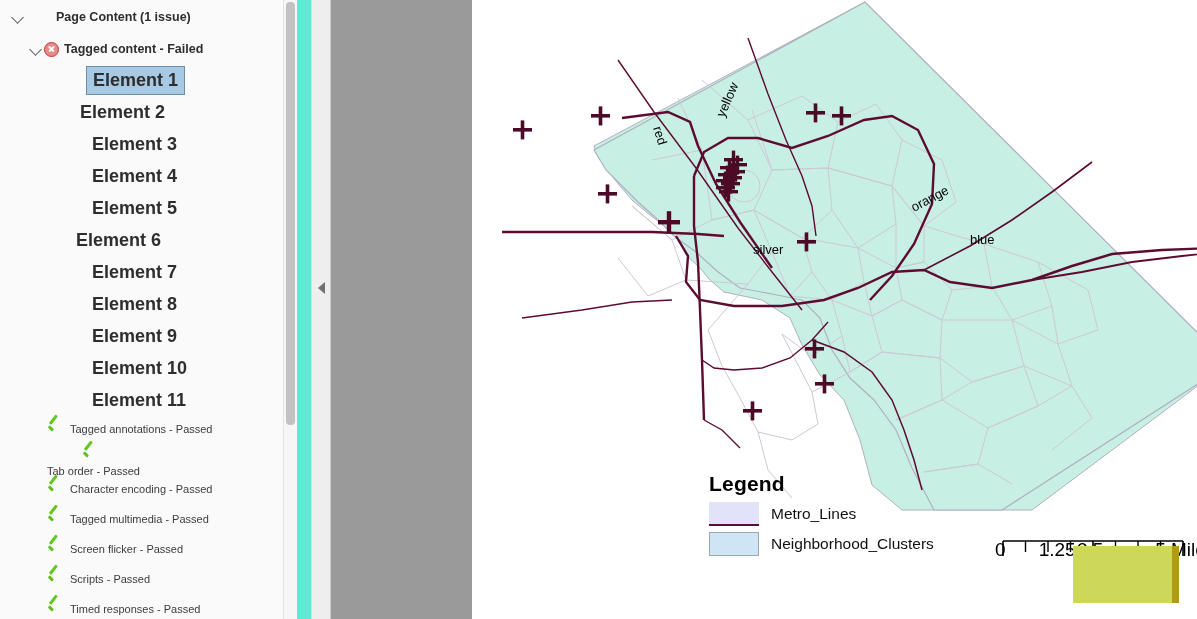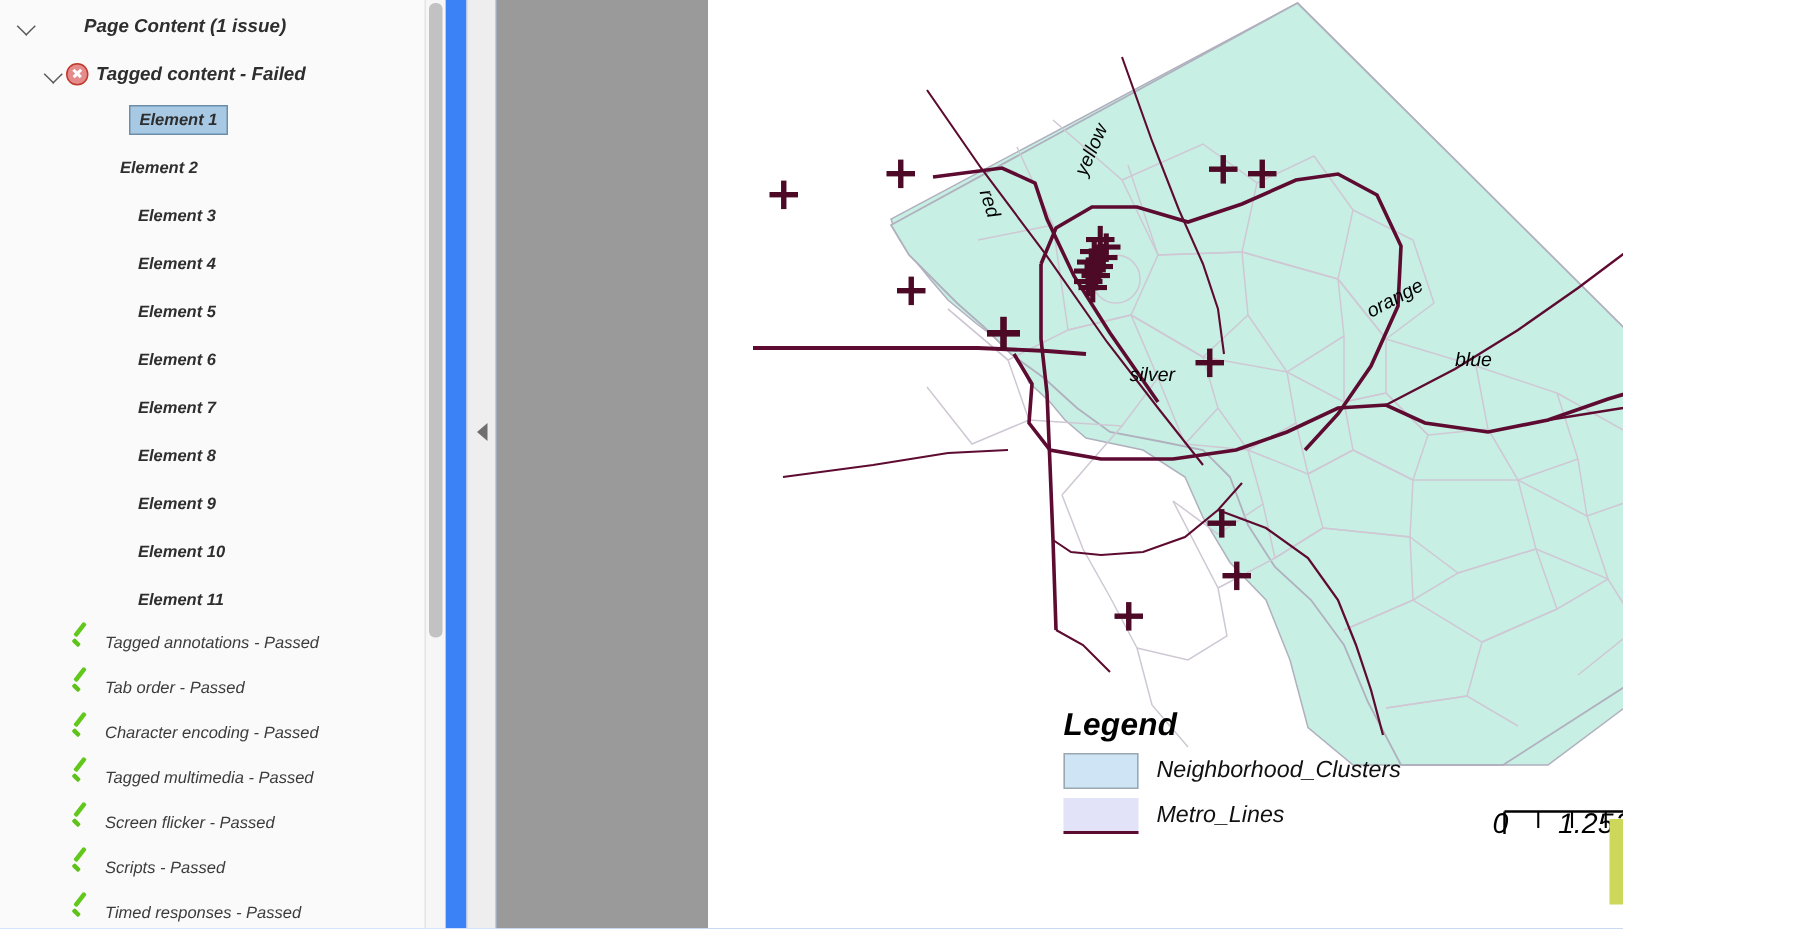--- a/index.html
+++ b/index.html
@@ -4,25 +4,24 @@
 <title>Accessibility Checker with Map Document</title>
 <style>
   html, body {
     margin: 0;
     padding: 0;
     background: #ffffff;
     font-family: "Liberation Sans", sans-serif;
   }
   #app {
     position: relative;
-    width: 1082px;
+    width: 1197px;
     height: 619px;
     overflow: hidden;
-    background: #3b82f6;
-    font-style: italic;
+    background: #5eead4;
   }
 
   
   #sidebar {
     position: absolute;
     left: 0; top: 0;
     width: 297px; height: 619px;
     background: #fafafa;
     overflow: hidden;
   }
@@ -96,21 +95,21 @@
     width: 11px; height: 2.8px;
     background: #62c81c;
     transform: rotate(-52deg);
     transform-origin: left bottom;
     border-radius: 1px;
   }
 
   .elem-label {
     display: inline-block;
     padding: 3px 6px 3px 6px;
-    font-size: 11px;
+    font-size: 18px;
     font-weight: bold;
     color: #2e2e2e;
     box-sizing: border-box;
   }
   .elem-label.selected {
     background: #a8c9e4;
     border: 1px solid #6d8ea8;
   }
   .leaf-label { font-size: 11px; color: #3c3c3c; }
 
@@ -276,21 +275,21 @@
         </div>
         <div class="tree-row" style="top: 133px; left: 86px;">
           <span class="elem-label">Element 3</span>
         </div>
         <div class="tree-row" style="top: 165px; left: 86px;">
           <span class="elem-label">Element 4</span>
         </div>
         <div class="tree-row" style="top: 197px; left: 86px;">
           <span class="elem-label">Element 5</span>
         </div>
-        <div class="tree-row" style="top: 229px; left: 86px; text-align: right;">
+        <div class="tree-row" style="top: 229px; left: 70px; text-align: right;">
           <span class="elem-label">Element 6</span>
         </div>
         <div class="tree-row" style="top: 261px; left: 86px;">
           <span class="elem-label">Element 7</span>
         </div>
         <div class="tree-row" style="top: 293px; left: 86px;">
           <span class="elem-label">Element 8</span>
         </div>
         <div class="tree-row" style="top: 325px; left: 86px;">
           <span class="elem-label">Element 9</span>
@@ -300,21 +299,21 @@
         </div>
         <div class="tree-row" style="top: 389px; left: 86px;">
           <span class="elem-label">Element 11</span>
         </div>
       </div>
     <div id="checks-list">
         <div class="tree-row" style="top: 418px; left: 47px;">
           <span class="pass-icon"></span>
           <span class="leaf-label">Tagged annotations - Passed</span>
         </div>
-        <div class="tree-row" style="top: 448px; left: 47px;">
+        <div class="tree-row" style="top: 448px; left: 47px; flex-direction: column;">
           <span class="pass-icon"></span>
           <span class="leaf-label">Tab order - Passed</span>
         </div>
         <div class="tree-row" style="top: 478px; left: 47px;">
           <span class="pass-icon"></span>
           <span class="leaf-label">Character encoding - Passed</span>
         </div>
         <div class="tree-row" style="top: 508px; left: 47px;">
           <span class="pass-icon"></span>
           <span class="leaf-label">Tagged multimedia - Passed</span>
@@ -517,27 +516,27 @@
           <text x="442" y="212" transform="rotate(-28 442 212)">orange</text>
           <text x="498" y="244">blue</text>
         </g>
       </svg>
 
       <div id="legend">
         <div id="legend-title">Legend</div>
 
 
         <div class="legend-row">
+          <span class="legend-swatch sw-metro"></span>
+          <span class="legend-text">Metro_Lines</span>
+        </div>
+
+        <div class="legend-row">
           <span class="legend-swatch sw-cluster"></span>
           <span class="legend-text">Neighborhood_Clusters</span>
-        </div>
-
-        <div class="legend-row">
-          <span class="legend-swatch sw-metro"></span>
-          <span class="legend-text">Metro_Lines</span>
         </div>
       </div>
 
       <div id="scalebar">
         <svg id="scale-ticks" width="182" height="22" viewBox="0 0 182 22">
           <line x1="1" y1="2" x2="181" y2="2" stroke="#000" stroke-width="1.6"></line>
           <line x1="1" y1="2" x2="1" y2="17" stroke="#000" stroke-width="1.6"></line>
           <line x1="23.5" y1="2" x2="23.5" y2="13" stroke="#000" stroke-width="1.4"></line>
           <line x1="46" y1="2" x2="46" y2="13" stroke="#000" stroke-width="1.4"></line>
           <line x1="68.5" y1="2" x2="68.5" y2="13" stroke="#000" stroke-width="1.4"></line>

